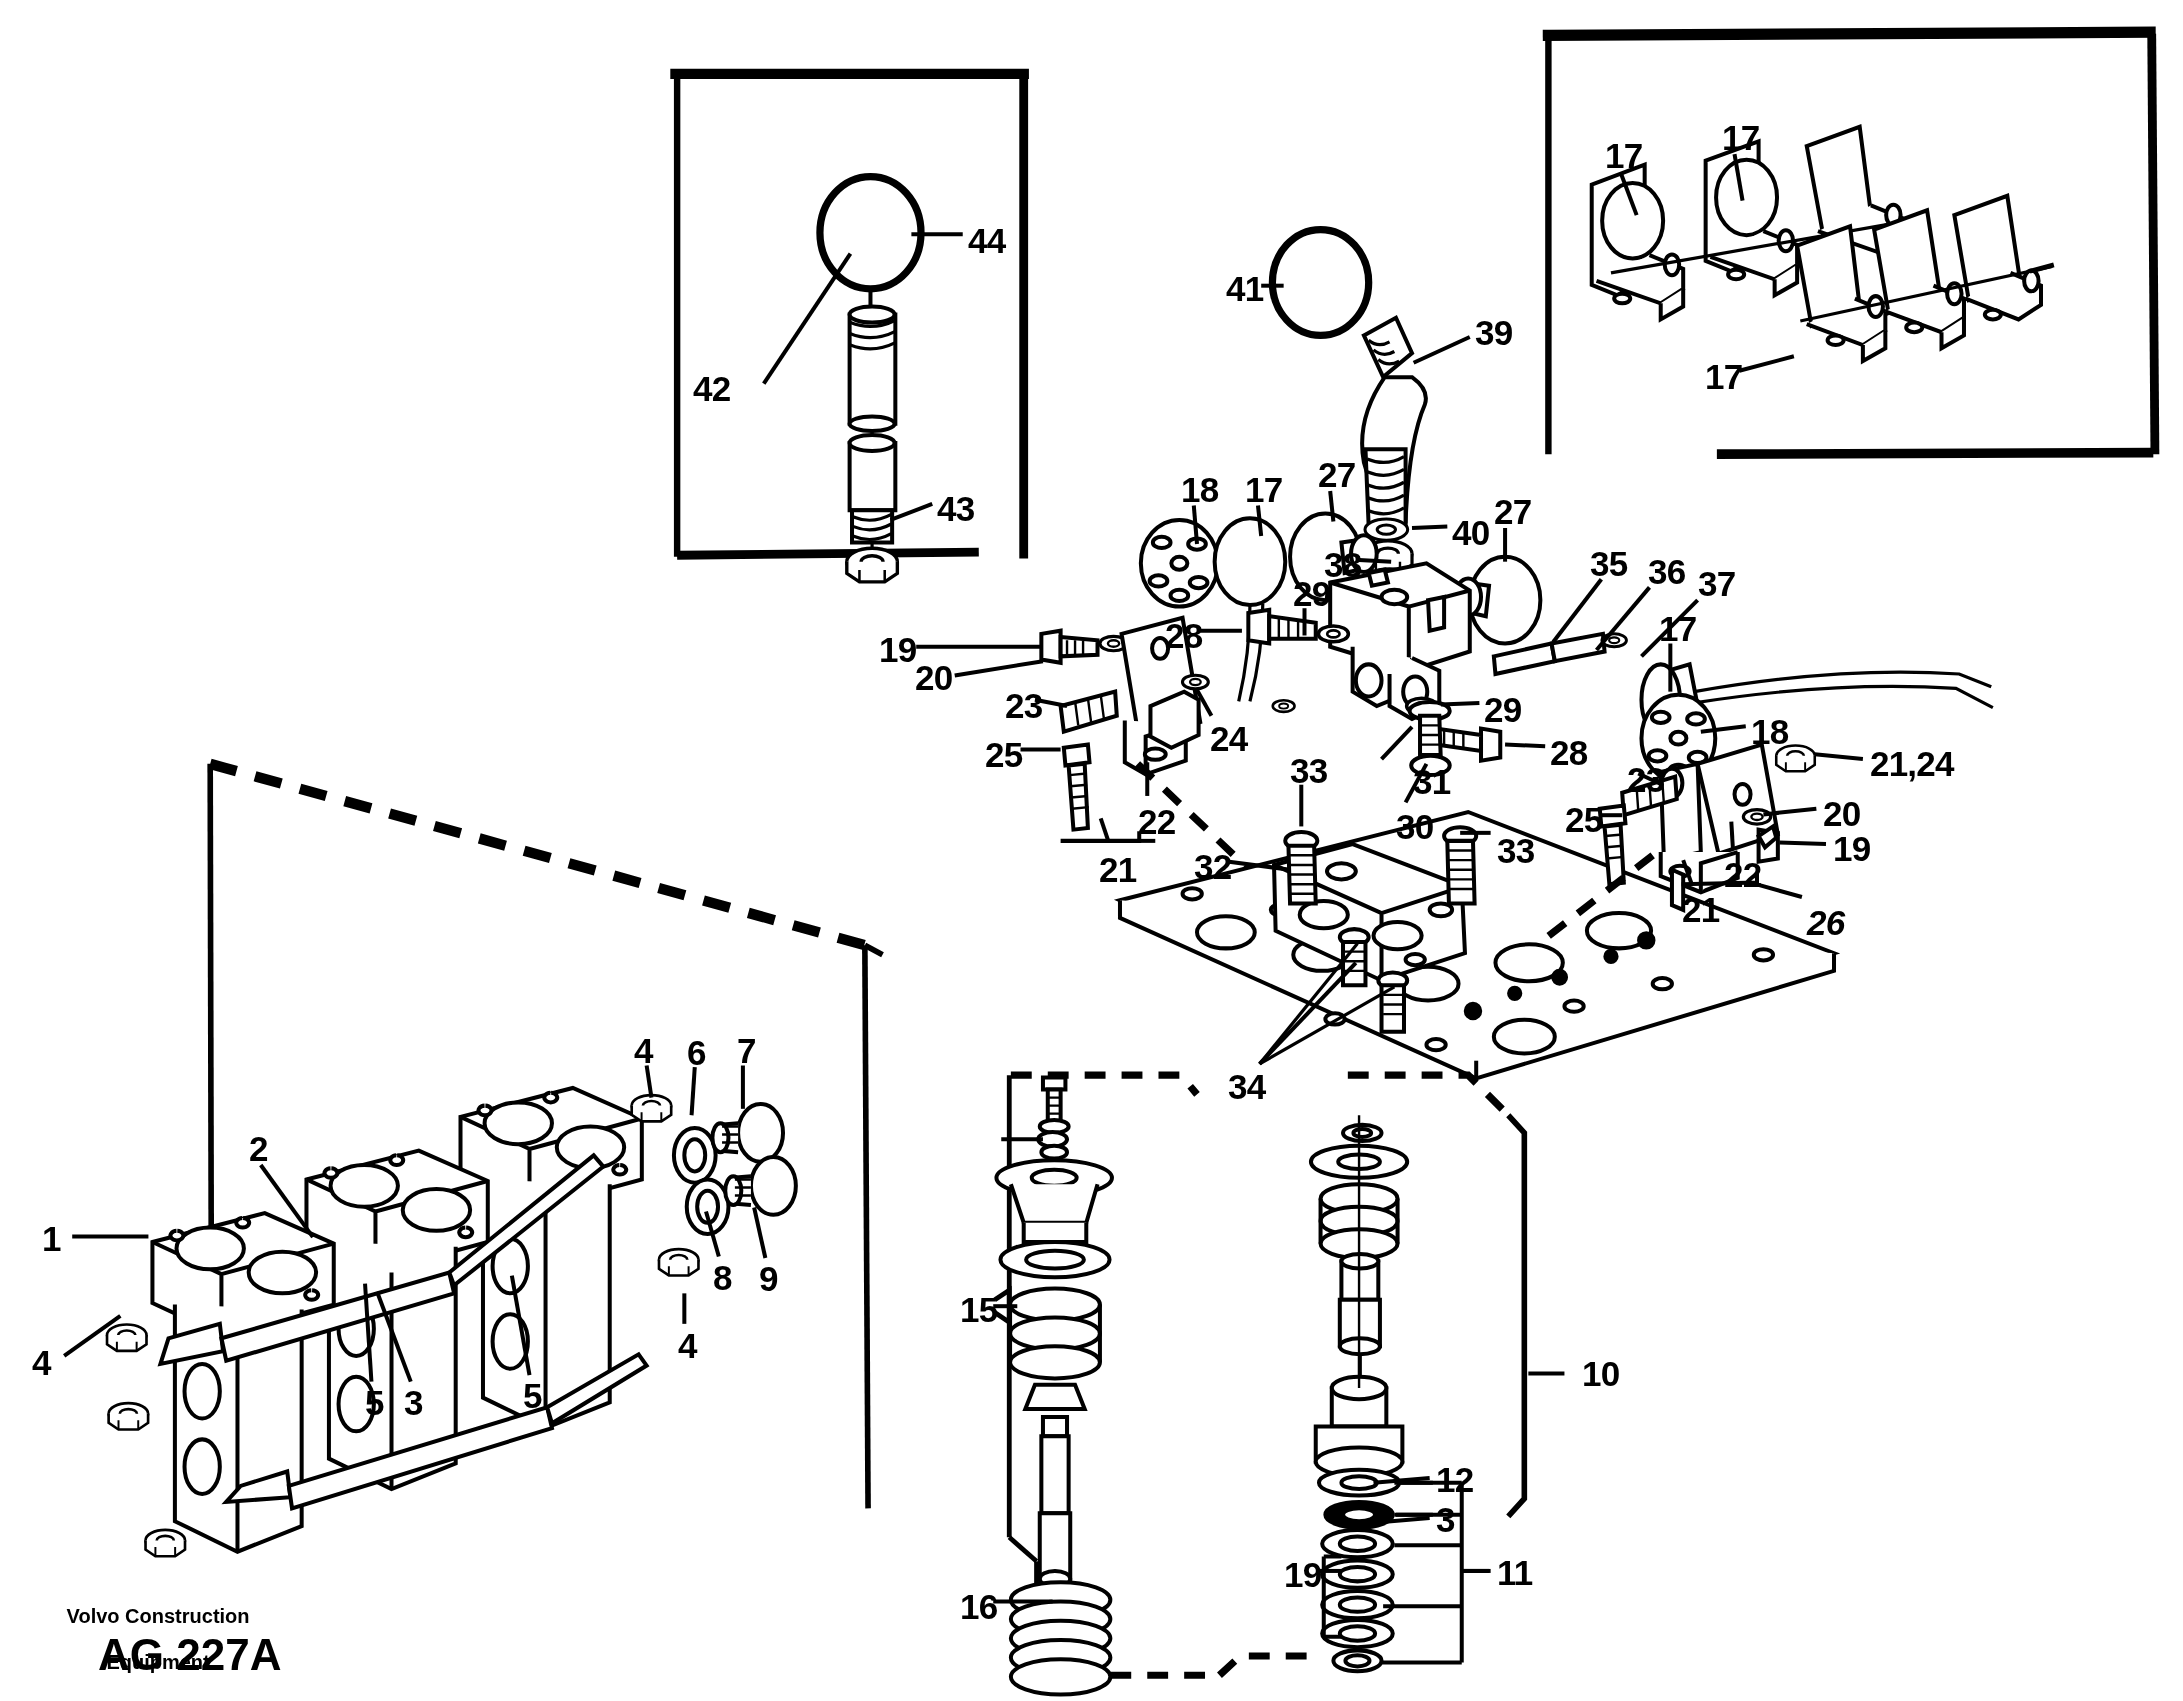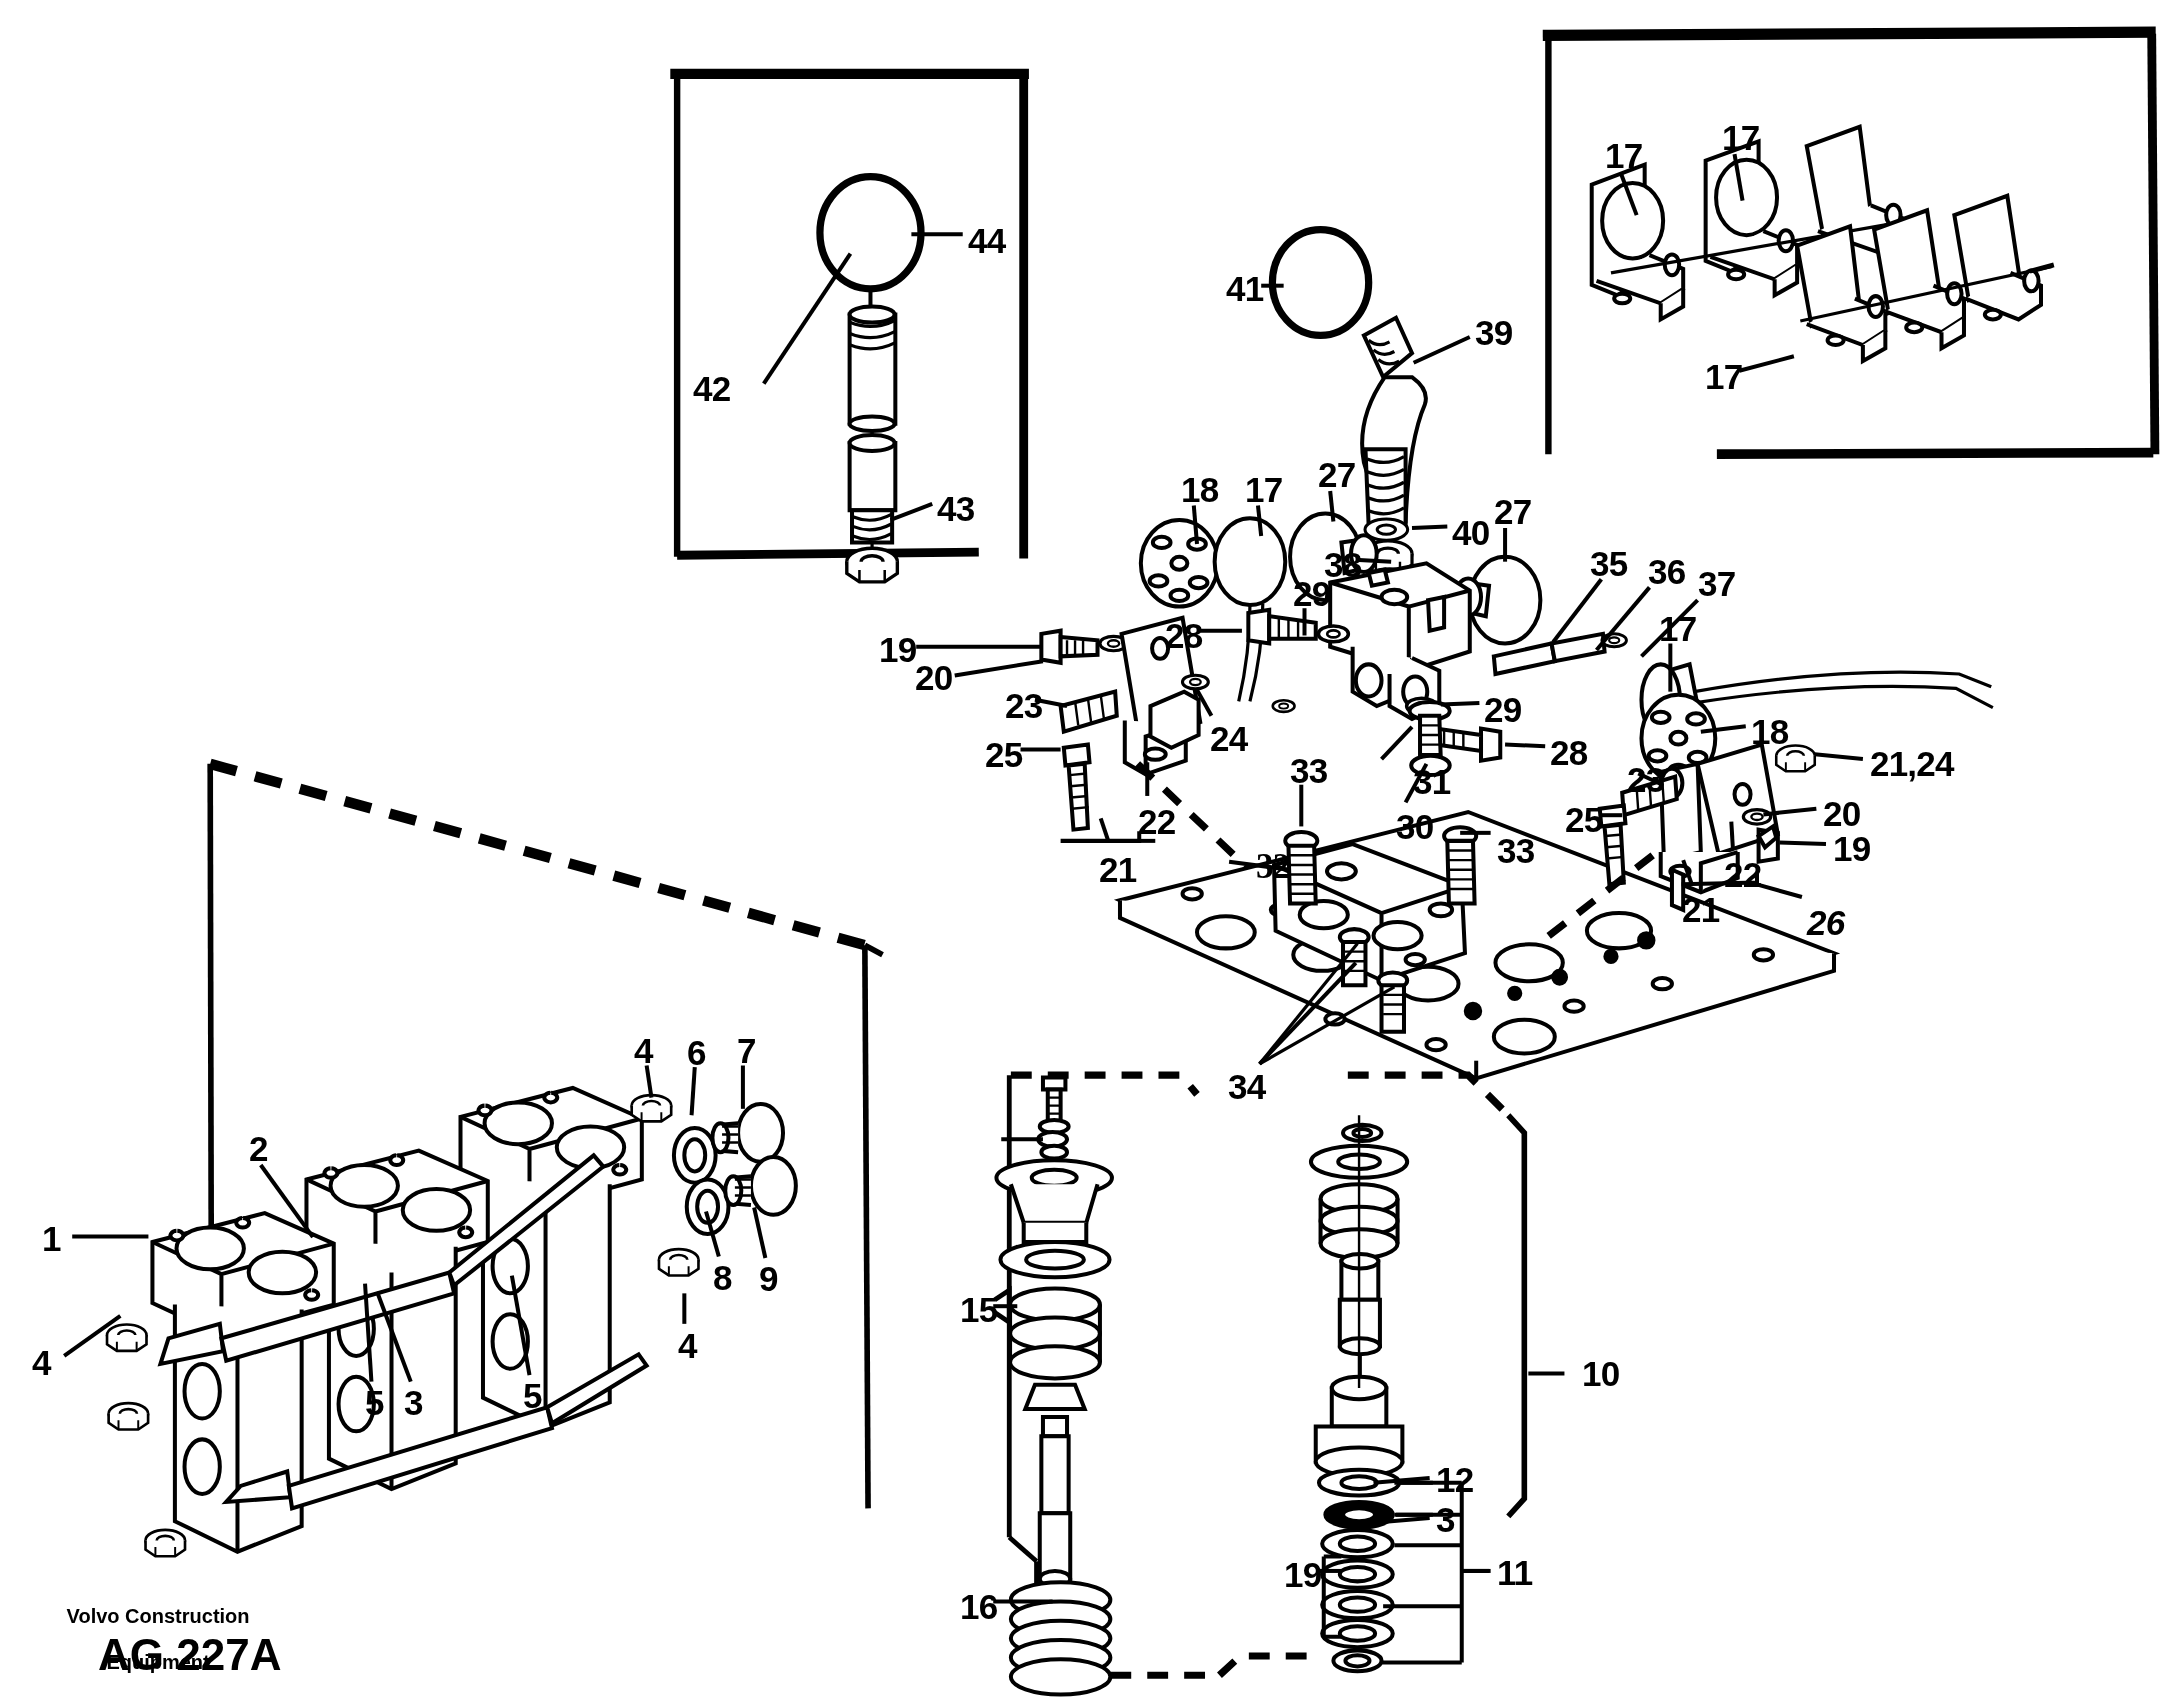--- a/index.html
+++ b/index.html
@@ -619,21 +619,21 @@
       <div class="callout" style="left: 1565px; top: 802px;">25</div>
       <div class="callout" style="left: 1807px; top: 905px; font-style: italic;">26</div>
       <div class="callout" style="left: 1318px; top: 457px;">27</div>
       <div class="callout" style="left: 1494px; top: 494px;">27</div>
       <div class="callout" style="left: 1165px; top: 618px;">28</div>
       <div class="callout" style="left: 1550px; top: 735px;">28</div>
       <div class="callout" style="left: 1293px; top: 576px;">29</div>
       <div class="callout" style="left: 1484px; top: 692px;">29</div>
       <div class="callout" style="left: 1396px; top: 809px;">30</div>
       <div class="callout" style="left: 1372px; top: 764px; margin-left: 41px;">31</div>
-      <div class="callout" style="left: 1256px; top: 849px; font-family: Liberation Serif, serif;">32</div>
+      <div class="callout" style="left: 1194px; top: 849px;">32</div>
       <div class="callout" style="left: 1290px; top: 753px;">33</div>
       <div class="callout" style="left: 1497px; top: 833px;">33</div>
       <div class="callout" style="left: 1228px; top: 1069px;">34</div>
       <div class="callout" style="left: 1590px; top: 546px;">35</div>
       <div class="callout" style="left: 1648px; top: 554px;">36</div>
       <div class="callout" style="left: 1698px; top: 566px;">37</div>
       <div class="callout" style="left: 1324px; top: 547px;">38</div>
       <div class="callout" style="left: 1475px; top: 315px;">39</div>
       <div class="callout" style="left: 1452px; top: 515px;">40</div>
       <div class="callout" style="left: 1226px; top: 271px;">41</div>

